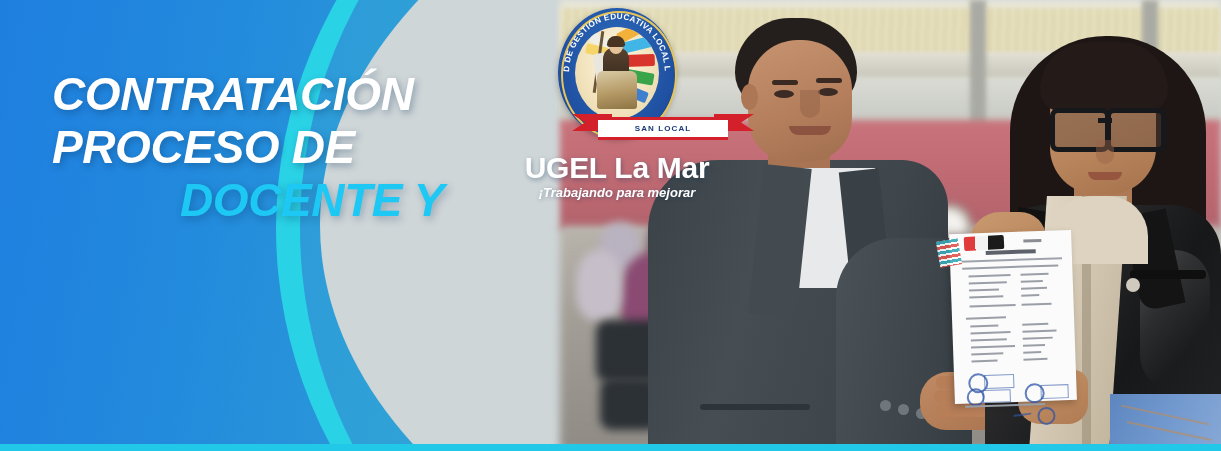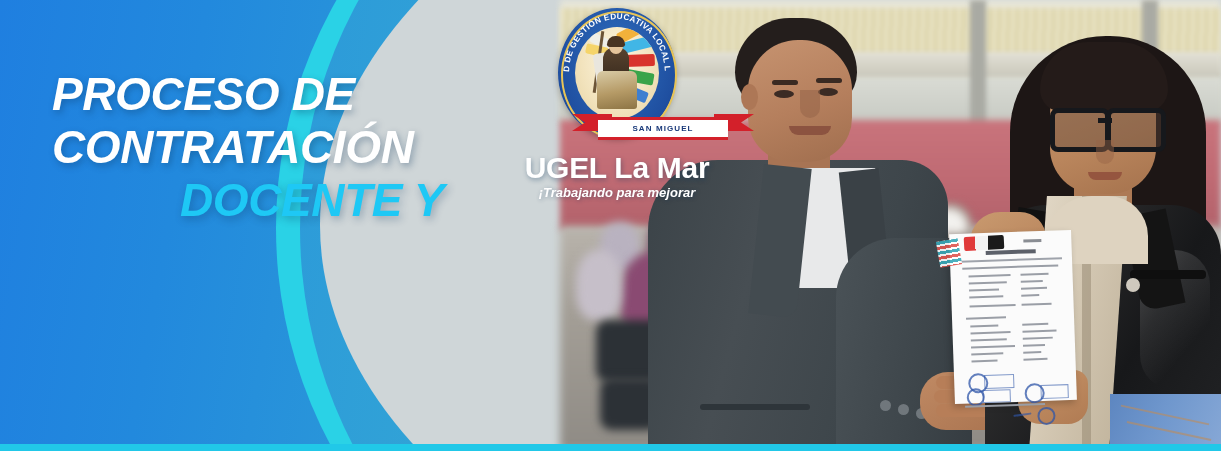--- a/index.html
+++ b/index.html
@@ -729,22 +729,22 @@
           <div class="doc-stamp" style="left:82px; top:176px; width:14px; height:14px;"></div>
         </div>
         <div class="doc-clip"></div>
         <div class="doc-badge"></div>
 
       </div>
     </div>
   </div>
 
   <div class="headline">
+    <div class="line">CONTRATACIÓN</div>
     <div class="line">PROCESO DE</div>
-    <div class="line">CONTRATACIÓN</div>
     <div class="line accent">DOCENTE Y</div>
   </div>
 
   <div class="subhead">
   </div>
 
   <div class="logo-lockup">
 
     <div class="emblem">
       <div class="emblem-ring"></div>
@@ -774,21 +774,21 @@
         </defs>
         <text font-family="Liberation Sans, sans-serif" font-size="8.2" font-weight="bold" fill="#ffffff" letter-spacing="0.4">
           <textPath href="#ringpath" startOffset="50%" text-anchor="middle" id="ringtextpath">UNIDAD DE GESTIÓN EDUCATIVA LOCAL LA MAR</textPath>
         </text>
       </svg>
 
       <div class="ribbon">
         <div class="ribbon-tail-l"></div>
         <div class="ribbon-tail-r"></div>
         <div class="ribbon-band">
-          <span class="ribbon-text">SAN MIGUEL</span>
+          <span class="ribbon-text">SAN LOCAL</span>
         </div>
       </div>
     </div>
 
     <div class="ugel-name">UGEL La Mar</div>
     <div class="ugel-tagline">
       <div>¡Trabajando para mejorar</div>
     </div>
   </div>
 

